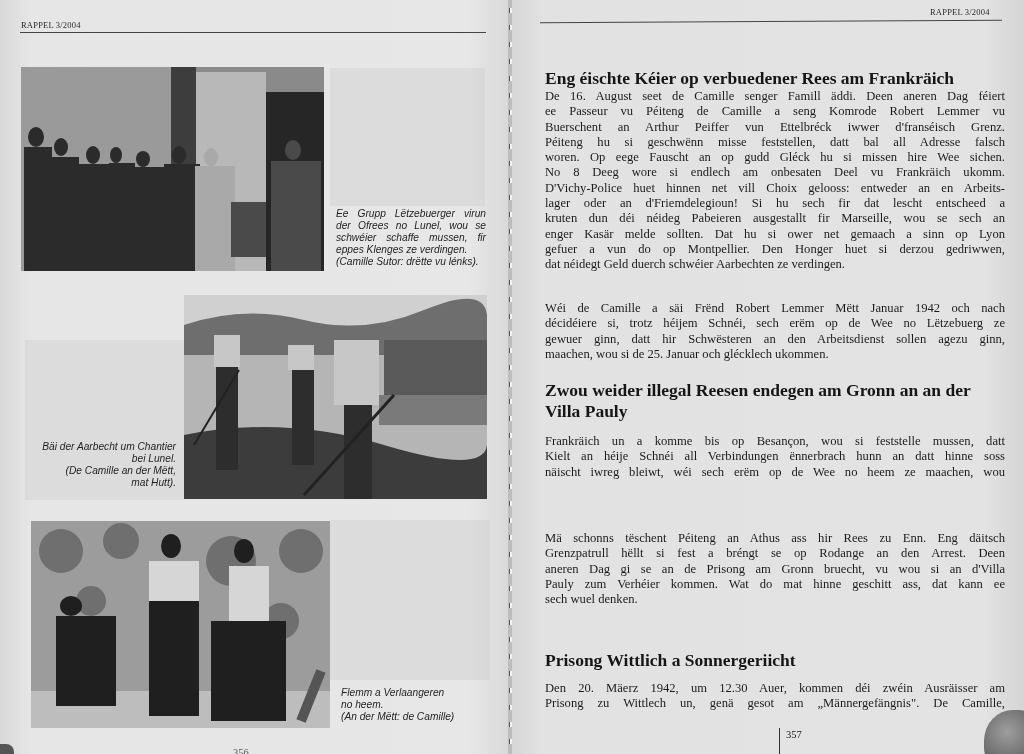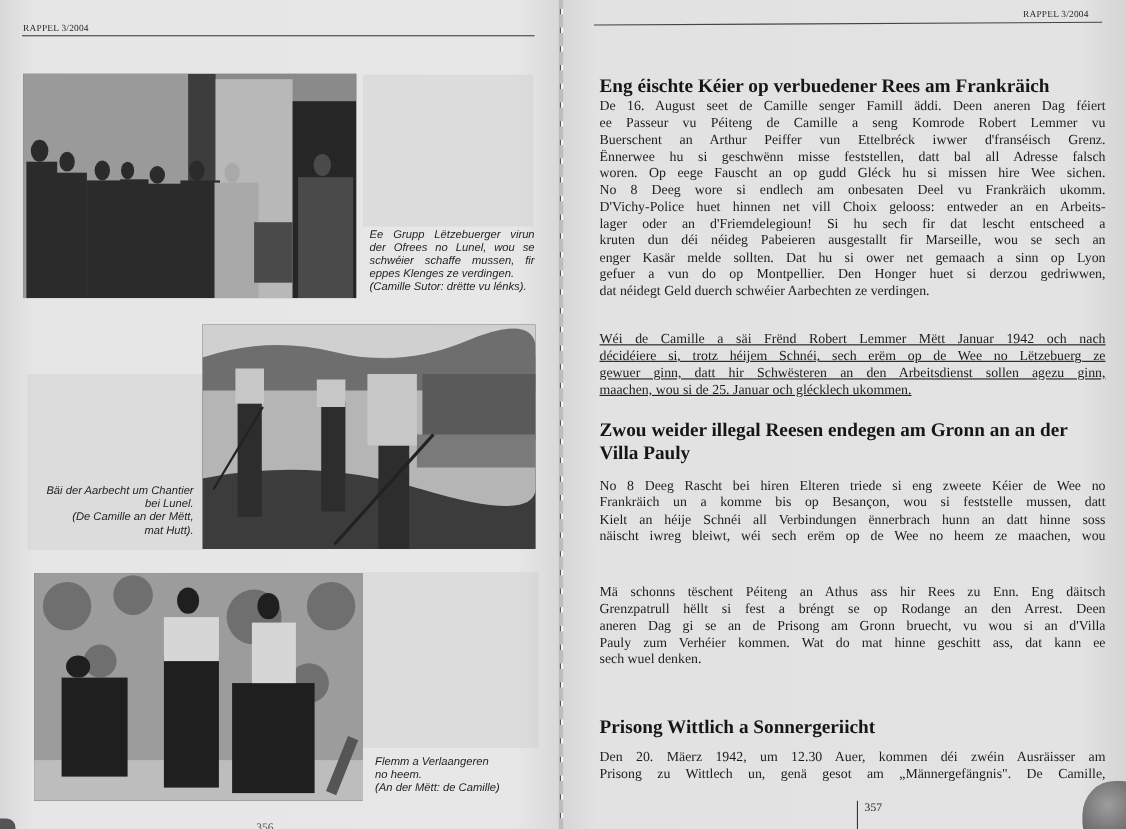--- a/index.html
+++ b/index.html
@@ -210,45 +210,44 @@
     <div class="rule" style="left:28px; top:21px; width:462px; transform:rotate(-0.3deg);"></div>
     <div class="thumb"></div>
   </div>
 
   <div class="h2" style="top:68px;">Eng éischte Kéier op verbuedener Rees am Frankräich</div>
 
   <div class="para" style="top:89px;">
     <div>De 16. August seet de Camille senger Famill äddi. Deen aneren Dag féiert</div>
     <div>ee Passeur vu Péiteng de Camille a seng Komrode Robert Lemmer vu</div>
     <div>Buerschent an Arthur Peiffer vun Ettelbréck iwwer d'franséisch Grenz.</div>
-    <div>Ënnerwee hu si geschwënn misse feststellen, datt bal all Adresse falsch</div>
+    <div>Péiteng hu si geschwënn misse feststellen, datt bal all Adresse falsch</div>
     <div>woren. Op eege Fauscht an op gudd Gléck hu si missen hire Wee sichen.</div>
     <div>No 8 Deeg wore si endlech am onbesaten Deel vu Frankräich ukomm.</div>
     <div>D'Vichy-Police huet hinnen net vill Choix gelooss: entweder an en Arbeits-</div>
     <div>lager oder an d'Friemdelegioun! Si hu sech fir dat lescht entscheed a</div>
     <div>kruten dun déi néideg Pabeieren ausgestallt fir Marseille, wou se sech an</div>
     <div>enger Kasär melde sollten. Dat hu si ower net gemaach a sinn op Lyon</div>
     <div>gefuer a vun do op Montpellier. Den Honger huet si derzou gedriwwen,</div>
     <div class="last">dat néidegt Geld duerch schwéier Aarbechten ze verdingen.</div>
   </div>
 
-  <div class="para" style="top:301px;text-decoration:underline;">
+  <div class="para" style="top:301px;">
     <div>Wéi de Camille a säi Frënd Robert Lemmer Mëtt Januar 1942 och nach</div>
     <div>décidéiere si, trotz héijem Schnéi, sech erëm op de Wee no Lëtzebuerg ze</div>
     <div>gewuer ginn, datt hir Schwësteren an den Arbeitsdienst sollen agezu ginn,</div>
     <div class="last">maachen, wou si de 25. Januar och glécklech ukommen.</div>
   </div>
 
   <div class="h2" style="top:380px; width:460px;">
     <div>Zwou weider illegal Reesen endegen am Gronn an an der</div>
     <div>Villa Pauly</div>
   </div>
 
   <div class="para" style="top:434px;">
-    <div>No 8 Deeg Rascht bei hiren Elteren triede si eng zweete Kéier de Wee no</div>
     <div>Frankräich un a komme bis op Besançon, wou si feststelle mussen, datt</div>
     <div>Kielt an héije Schnéi all Verbindungen ënnerbrach hunn an datt hinne soss</div>
     <div>näischt iwreg bleiwt, wéi sech erëm op de Wee no heem ze maachen, wou</div>
   </div>
 
   <div class="para" style="top:531px;">
     <div>Mä schonns tëschent Péiteng an Athus ass hir Rees zu Enn. Eng däitsch</div>
     <div>Grenzpatrull hëllt si fest a bréngt se op Rodange an den Arrest. Deen</div>
     <div>aneren Dag gi se an de Prisong am Gronn bruecht, vu wou si an d'Villa</div>
     <div>Pauly zum Verhéier kommen. Wat do mat hinne geschitt ass, dat kann ee</div>

